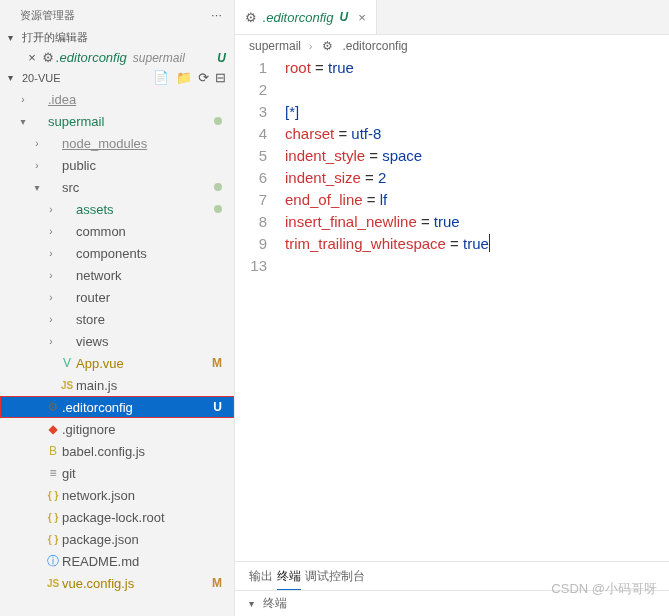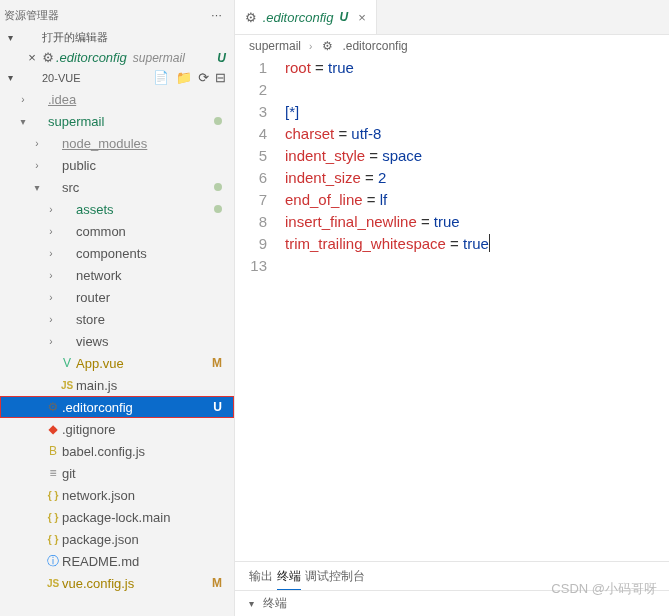--- a/index.html
+++ b/index.html
@@ -1,22 +1,22 @@
 <!DOCTYPE html>
 <html><head>
 <meta charset="utf-8">
 <style>
 * { margin: 0; padding: 0; box-sizing: border-box; font-family: "Segoe UI", -apple-system, sans-serif; }
 body { width: 669px; height: 616px; display: flex; background: #fff; color: #333; font-size: 13px; overflow: hidden; }
 .sidebar { width: 235px; background: #f3f3f3; display: flex; flex-direction: column; border-right: 1px solid #e5e5e5; }
-.sb-header { display: flex; align-items: center; justify-content: space-between; padding: 8px 12px 4px 4px; font-size: 11px; color: #666; }
+.sb-header { display: flex; align-items: center; justify-content: space-between; padding: 8px 12px 4px 20px; font-size: 11px; color: #666; }
 .sb-header-actions { display: flex; gap: 8px; color: #555; }
 .sb-section-hdr { display: flex; align-items: center; padding: 3px 8px; font-size: 11px; color: #555; cursor: pointer; }
 .sb-section-hdr .chev { width: 14px; font-size: 10px; }
-.sb-section-hdr .label { flex: 1; font-weight: 400; margin-left: 20px; }
+.sb-section-hdr .label { flex: 1; font-weight: 400; }
 .sb-section-hdr .toolbar { display: flex; gap: 6px; font-size: 13px; color: #555; }
 .open-editor-row { display: flex; align-items: center; padding: 2px 8px 2px 24px; font-size: 13px; }
 .open-editor-row .close { width: 16px; text-align: center; color: #555; cursor: pointer; }
 .open-editor-row .icon { width: 16px; text-align: center; color: #666; }
 .open-editor-row .fname { color: #1c7d55; font-style: italic; }
 .open-editor-row .dir { color: #8a8a8a; font-style: italic; margin-left: 6px; font-size: 12px; }
 .open-editor-row .badge { margin-left: auto; color: #1c7d55; font-weight: 600; font-size: 12px; font-style: italic; }
 .tree { flex: 1; overflow: hidden; }
 .tree-row { display: flex; align-items: center; height: 22px; padding-right: 12px; cursor: pointer; color: #555; }
 .tree-row.selected { background: #0b6bcb; color: #fff; outline: 1px solid #d33; outline-offset: -1px; }
@@ -191,21 +191,21 @@
         <span class="label">git</span>
       </div>
       <div class="tree-row ind-2">
         <span class="chev"></span>
         <span class="icon" style="color:#c7ad35;font-size:10px;font-weight:600">{ }</span>
         <span class="label">network.json</span>
       </div>
       <div class="tree-row ind-2">
         <span class="chev"></span>
         <span class="icon" style="color:#c7ad35;font-size:10px;font-weight:600">{ }</span>
-        <span class="label">package-lock.main</span>
+        <span class="label">package-lock.root</span>
       </div>
       <div class="tree-row ind-2">
         <span class="chev"></span>
         <span class="icon" style="color:#c7ad35;font-size:10px;font-weight:600">{ }</span>
         <span class="label">package.json</span>
       </div>
       <div class="tree-row ind-2">
         <span class="chev"></span>
         <span class="icon" style="color:#2d8cf0;font-size:12px">ⓘ</span>
         <span class="label">README.md</span>

